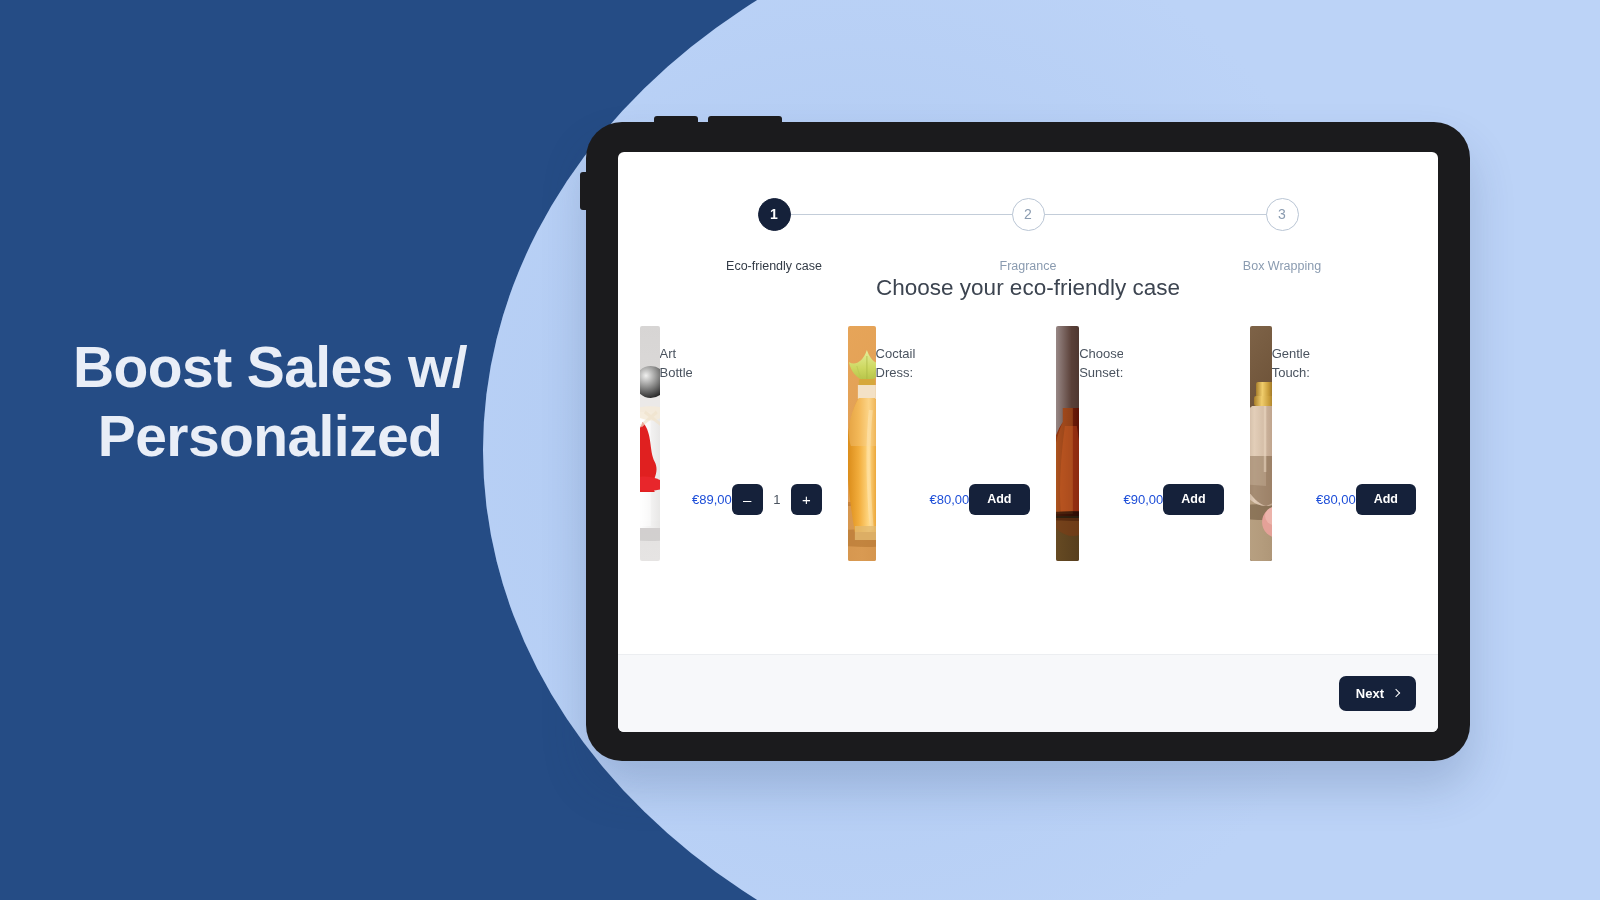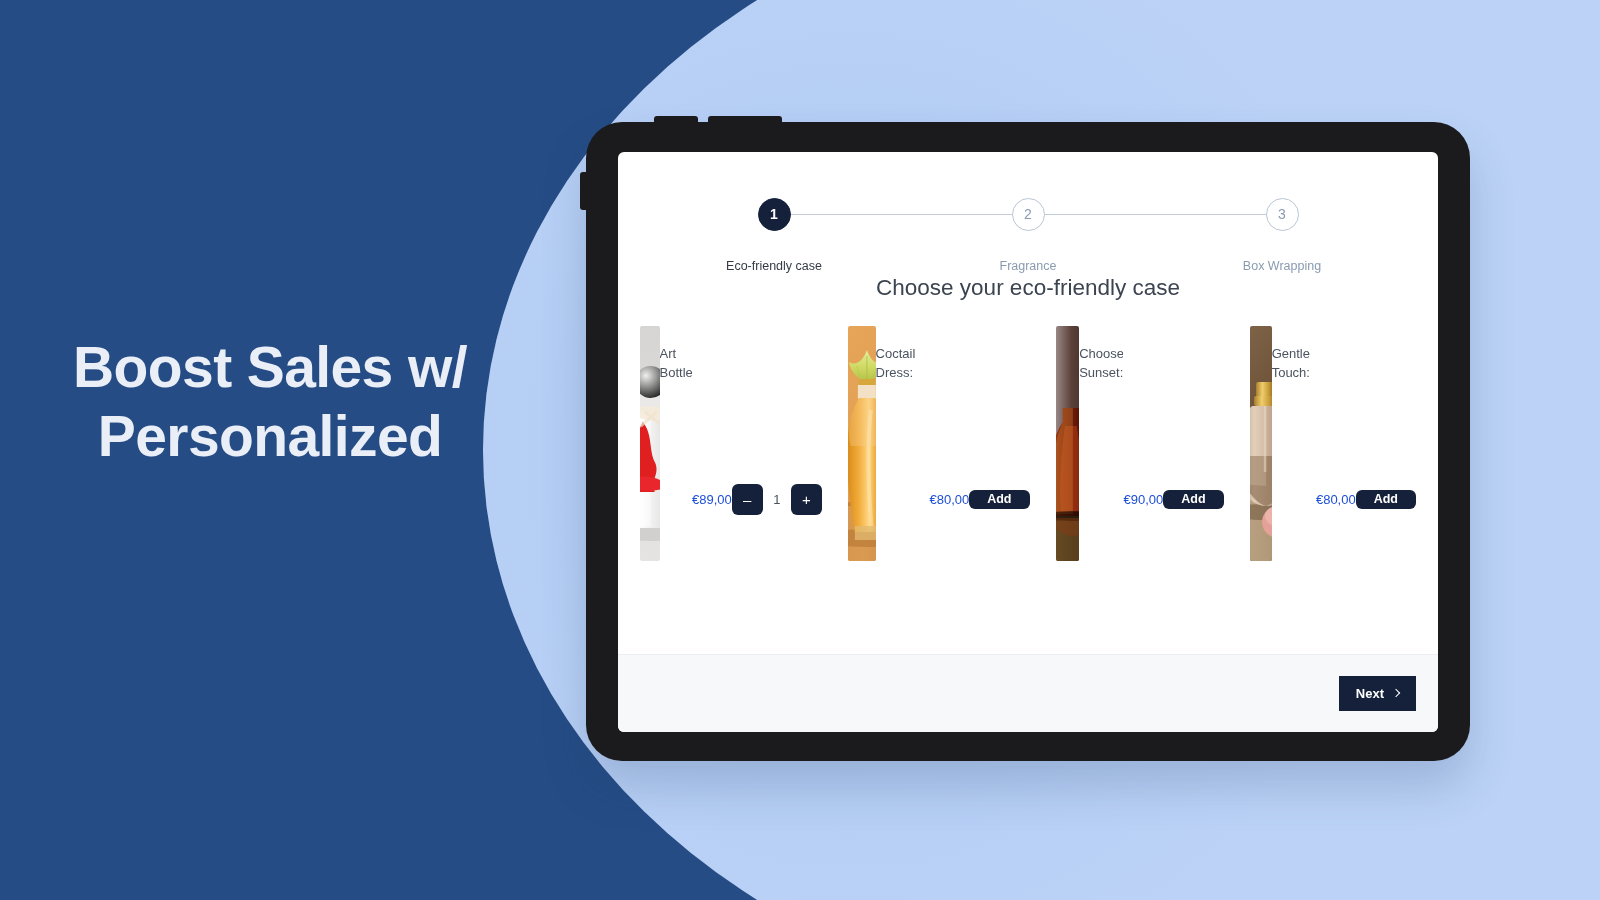--- a/index.html
+++ b/index.html
@@ -195,21 +195,21 @@
   }
   .add-btn {
     background: #15213a;
     color: #ffffff;
     border: none;
     border-radius: 6px;
     font-size: 12.5px;
     font-family: inherit;
     font-weight: 700;
     padding: 0 18px;
-    height: 19px;
+    height: 31px;
     cursor: pointer;
   }
   .stepper-qty {
     display: flex;
     align-items: center;
     gap: 9px;
   }
   .qty-btn {
     width: 31px;
     height: 31px;
@@ -239,21 +239,21 @@
     background: #f7f8fa;
     display: flex;
     align-items: center;
     justify-content: flex-end;
     padding-right: 22px;
   }
   #next-btn {
     background: #15213a;
     color: #ffffff;
     border: none;
-    border-radius: 0;
+    border-radius: 7px;
     height: 35px;
     padding: 0 17px;
     font-size: 13px;
     font-family: inherit;
     font-weight: 700;
     cursor: pointer;
     display: flex;
     align-items: center;
     gap: 9px;
   }

